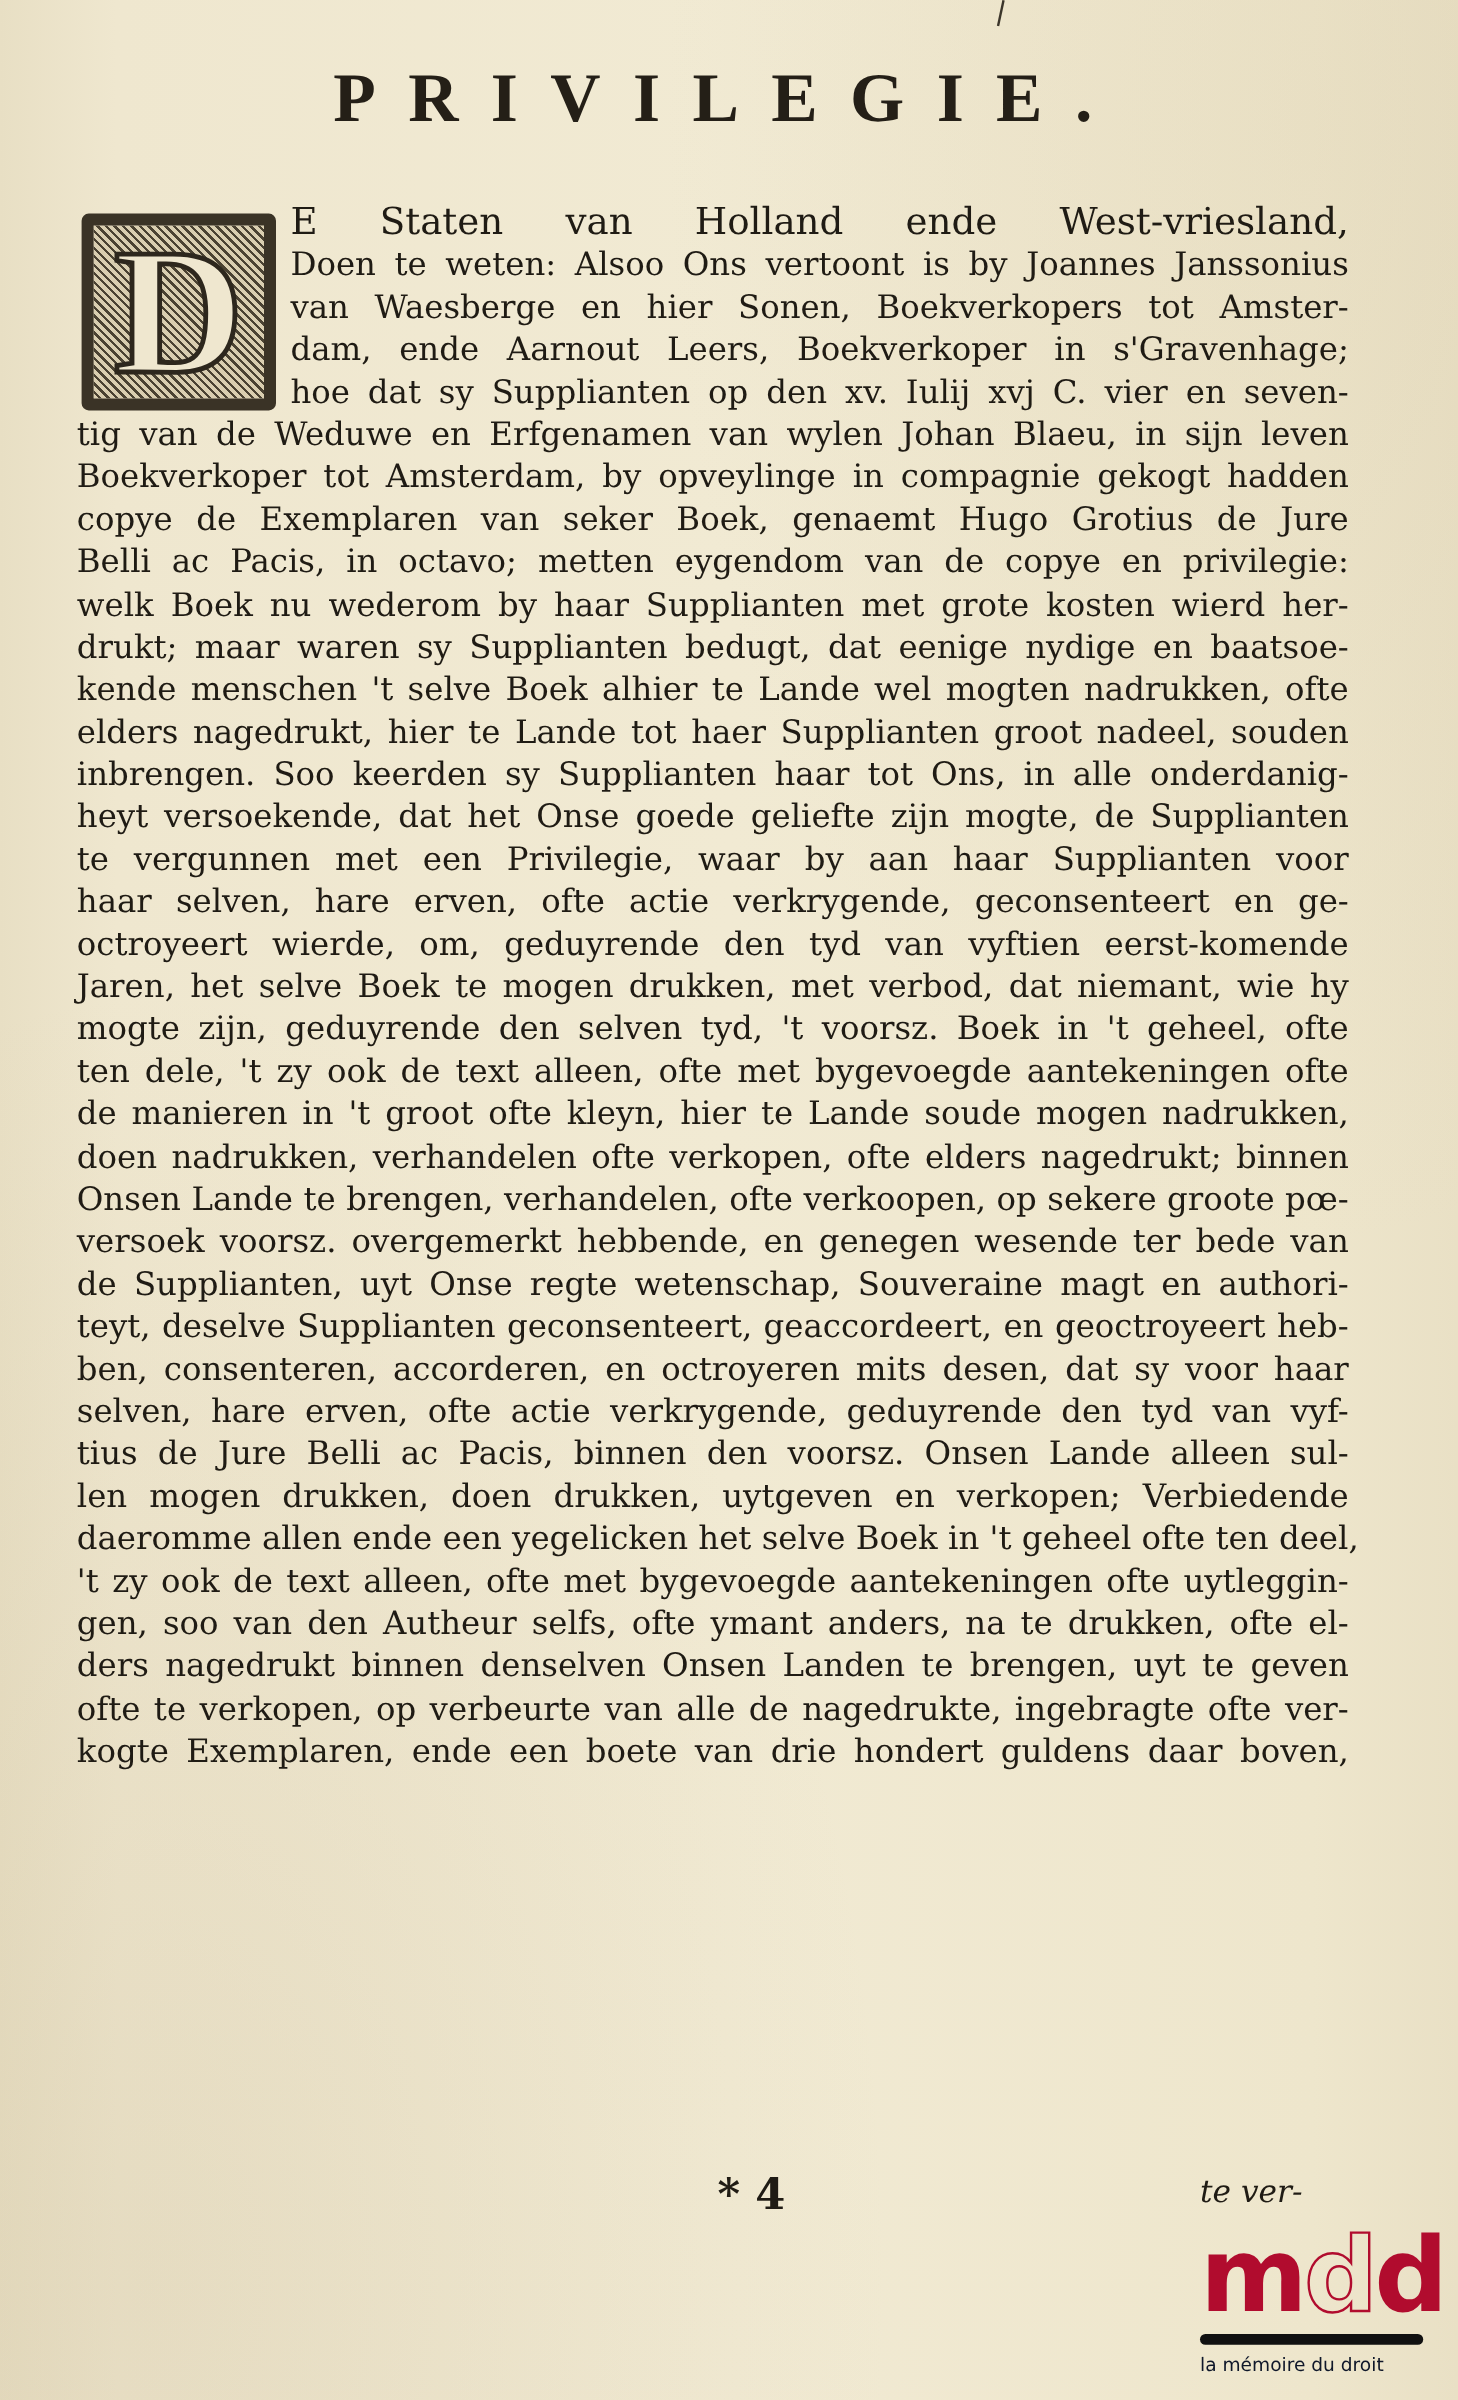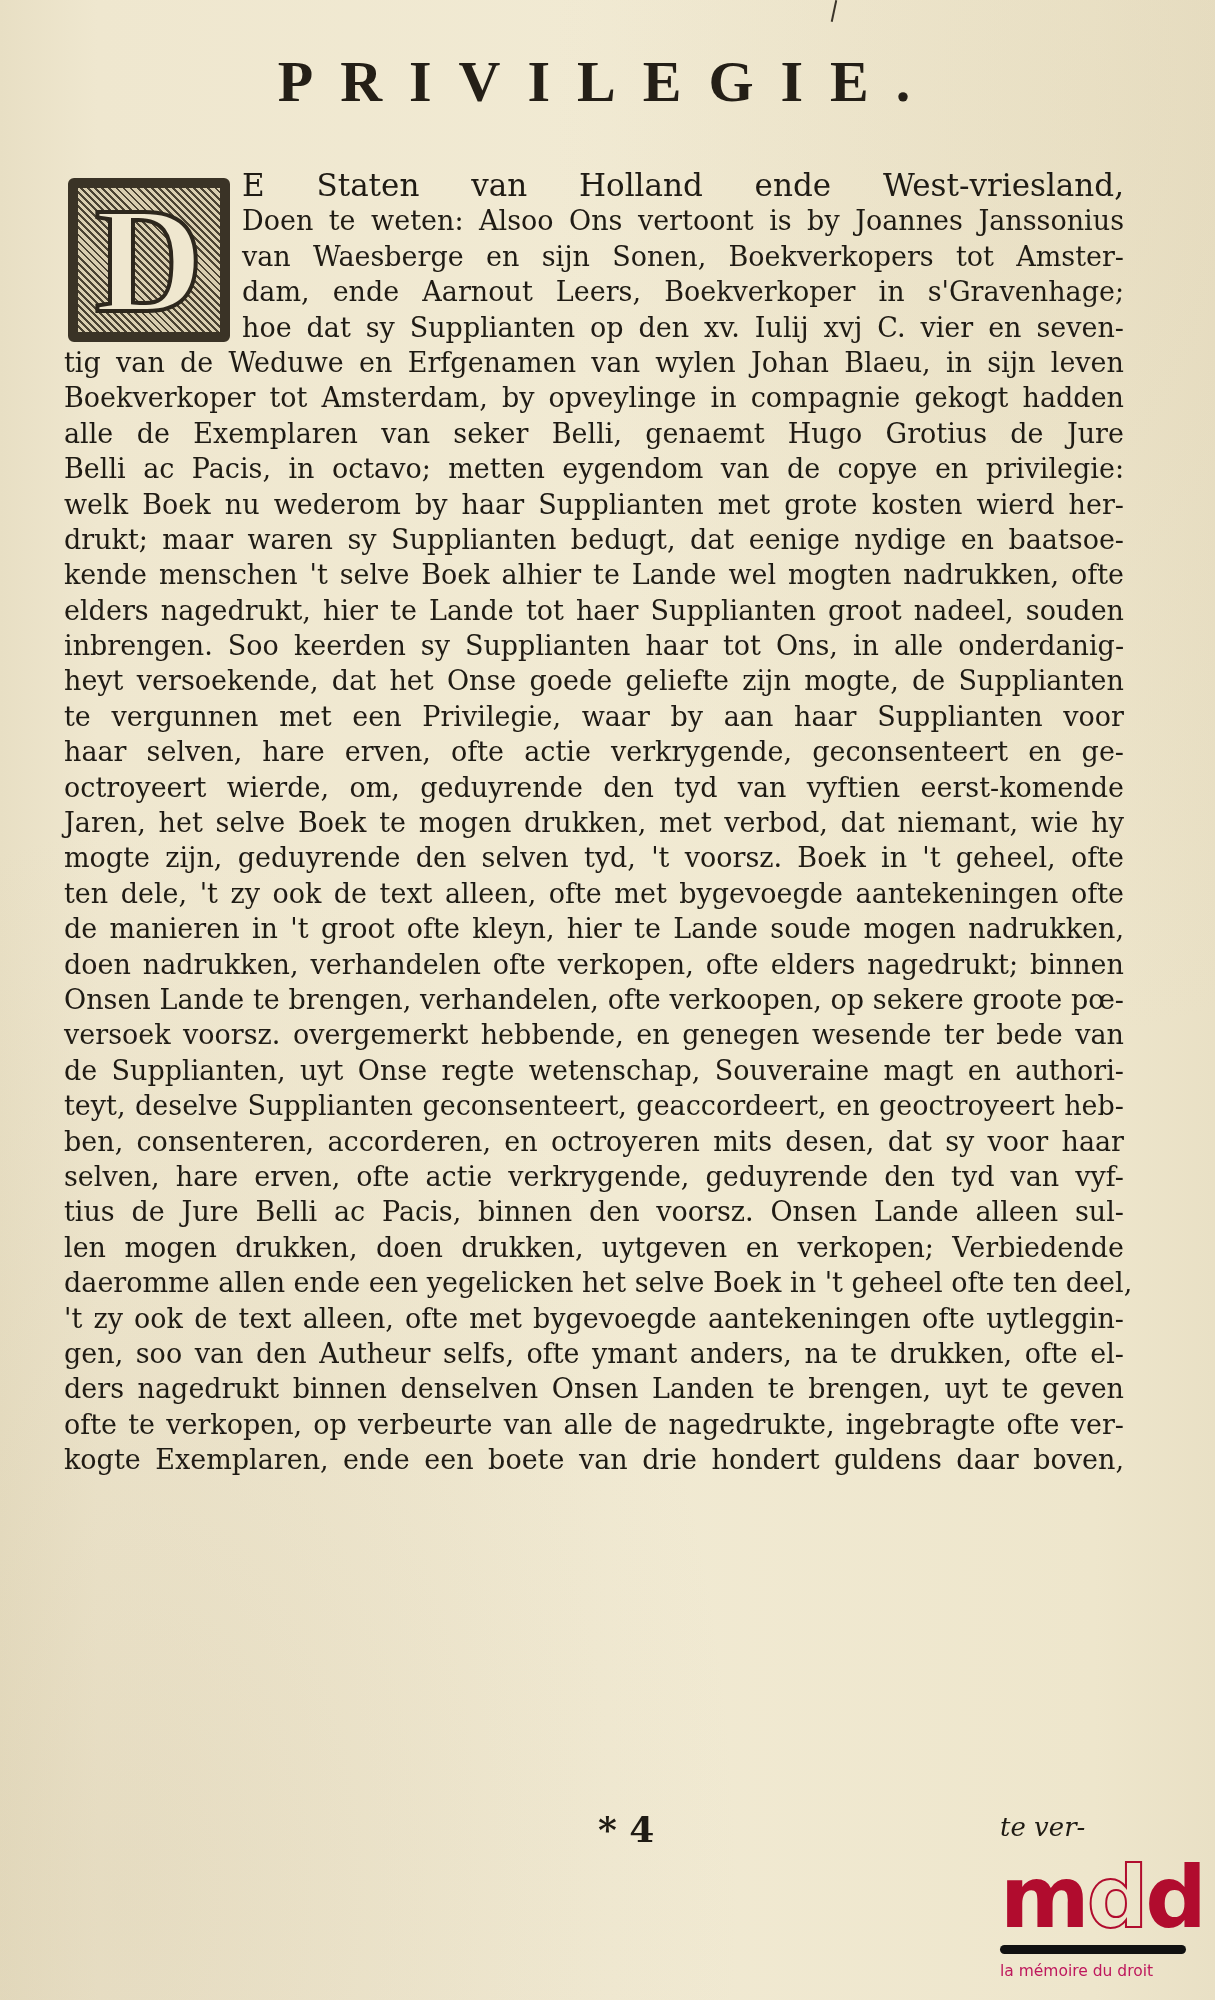--- a/index.html
+++ b/index.html
@@ -56,44 +56,44 @@
     .logo {
       position: absolute; left: 1000px; top: 1855px; width: 190px; height: 130px;
     }
     .logo-mark {
       font-family: "DejaVu Sans", sans-serif; font-size: 86px; line-height: 84px;
       color: #b10c2e; letter-spacing: -3px; font-weight: bold;
     }
     .logo-mark .outline { color: transparent; -webkit-text-stroke: 2px #b10c2e; }
     .logo-bar { width: 186px; height: 9px; background: #111; border-radius: 5px; margin-top: 6px; }
     .logo-tagline {
-      font-family: "DejaVu Sans", sans-serif; font-size: 15.5px; color: #be185d; margin-top: 8px;
+      font-family: "DejaVu Sans", sans-serif; font-size: 15.5px; color: #0f172a; margin-top: 8px;
     }
   </style>
 </head>
 <body>
 
 <div class="page-stain"></div>
 <div class="tick-mark"></div>
 
 <div class="title">PRIVILEGIE.</div>
 
 <div class="drop-cap">
   <span class="drop-cap-letter">D</span>
 </div>
 
 <div class="text-block">
   <div class="line indent first">E Staten van Holland ende West-vriesland,</div>
   <div class="line indent">Doen te weten: Alsoo Ons vertoont is by Joannes Janssonius</div>
-  <div class="line indent">van Waesberge en sijn Sonen, Boekverkopers tot Amster-</div>
+  <div class="line indent">van Waesberge en hier Sonen, Boekverkopers tot Amster-</div>
   <div class="line indent">dam, ende Aarnout Leers, Boekverkoper in s'Gravenhage;</div>
   <div class="line indent">hoe dat sy Supplianten op den xv. Iulij xvj C. vier en seven-</div>
   <div class="line">tig van de Weduwe en Erfgenamen van wylen Johan Blaeu, in sijn leven</div>
   <div class="line">Boekverkoper tot Amsterdam, by opveylinge in compagnie gekogt hadden</div>
-  <div class="line">alle de Exemplaren van seker Belli, genaemt Hugo Grotius de Jure</div>
+  <div class="line">copye de Exemplaren van seker Boek, genaemt Hugo Grotius de Jure</div>
   <div class="line">Belli ac Pacis, in octavo; metten eygendom van de copye en privilegie:</div>
   <div class="line">welk Boek nu wederom by haar Supplianten met grote kosten wierd her-</div>
   <div class="line">drukt; maar waren sy Supplianten bedugt, dat eenige nydige en baatsoe-</div>
   <div class="line">kende menschen 't selve Boek alhier te Lande wel mogten nadrukken, ofte</div>
   <div class="line">elders nagedrukt, hier te Lande tot haer Supplianten groot nadeel, souden</div>
   <div class="line">inbrengen. Soo keerden sy Supplianten haar tot Ons, in alle onderdanig-</div>
   <div class="line">heyt versoekende, dat het Onse goede geliefte zijn mogte, de Supplianten</div>
   <div class="line">te vergunnen met een Privilegie, waar by aan haar Supplianten voor</div>
   <div class="line">haar selven, hare erven, ofte actie verkrygende, geconsenteert en ge-</div>
   <div class="line">octroyeert wierde, om, geduyrende den tyd van vyftien eerst-komende</div>

